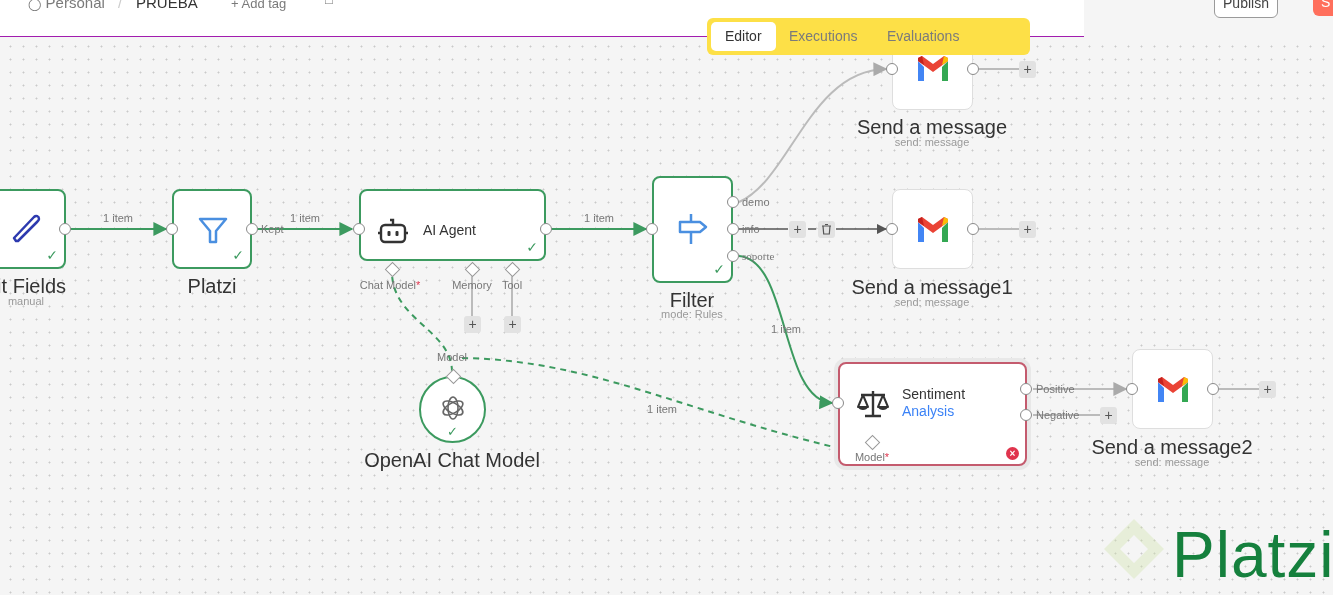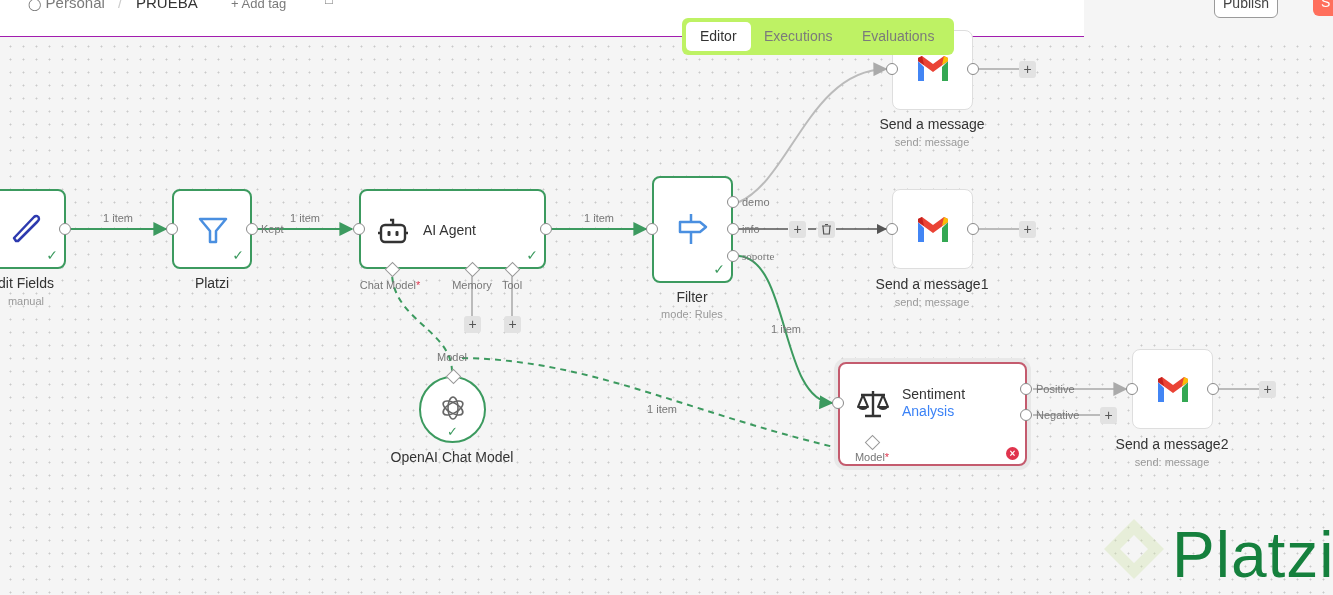--- a/index.html
+++ b/index.html
@@ -4,33 +4,33 @@
 <style>
   html, body { margin:0; padding:0; }
   body { width:1333px; height:595px; overflow:hidden; position:relative; font-family:"Liberation Sans", sans-serif; background:#f5f5f5; }
   .topbar { position:absolute; left:0; top:0; width:1084px; height:36px; background:#fff; border-bottom:3px solid #a21caf; }
   .crumb { position:absolute; top:-6px; font-size:15px; color:#7a7a7a; white-space:nowrap; }
   .crumb.strong { color:#333; }
   .btn-publish { position:absolute; left:1214px; top:-10px; width:62px; height:26px; border:1px solid #9a9a9a; border-radius:6px; background:#fff; color:#444; font-size:14px; text-align:center; line-height:24px; }
   .btn-save { position:absolute; left:1313px; top:-10px; width:30px; height:26px; border-radius:6px; background:#ff6f5c; color:#fff; font-size:14px; line-height:24px; padding-left:8px; box-sizing:border-box; }
   .canvas { position:absolute; left:0; top:37px; width:1333px; height:558px; background-color:#f5f5f5;
     background-image: radial-gradient(#c9c9c9 0.9px, transparent 1.1px); background-size:13px 13px; background-position:4px 3px; }
-  .tabs { position:absolute; left:682px; top:18px; width:272px; height:37px; background:#bef264; border-radius:6px; z-index:5; }
+  .tabs { position:absolute; left:707px; top:18px; width:323px; height:37px; background:#fde047; border-radius:6px; z-index:5; }
   .tab { position:absolute; top:4px; height:29px; line-height:29px; font-size:14px; color:#7b7b7b; padding:0 14px; border-radius:5px; }
   .tab.active { background:#fff; color:#333; }
   svg.edges { position:absolute; left:0; top:0; width:1333px; height:595px; z-index:1; }
   .node { position:absolute; background:#fff; border:2px solid #3c9a5f; border-radius:8px; box-sizing:border-box; z-index:2; }
   .node.plain { border:1px solid #dedede; }
   .node.error { border:2px solid #c45b6e; box-shadow:0 0 0 4px #e8e8e8; }
   .node.circle { border-radius:50%; }
   .icon { position:absolute; }
   .check { position:absolute; right:6px; bottom:4px; color:#3c9a5f; font-size:14px; }
   .handle { position:absolute; width:12px; height:12px; border:1px solid #8a8a8a; background:#fff; border-radius:50%; z-index:3; box-sizing:border-box; }
   .diamond { position:absolute; width:9px; height:9px; border:1px solid #9a9a9a; background:#fff; transform:rotate(45deg); z-index:3; }
-  .lbl { position:absolute; font-size:14px; color:#333; white-space:nowrap; transform:translateX(-50%); z-index:3;text-align:right; }
+  .lbl { position:absolute; font-size:20px; color:#333; white-space:nowrap; transform:translateX(-50%); z-index:3;text-align:right; }
   .sub { position:absolute; font-size:11px; color:#999; white-space:nowrap; transform:translateX(-50%); z-index:3; }
   .elbl { position:absolute; font-size:11px; color:#777; white-space:nowrap; z-index:3; }
   .elbl.c { transform:translateX(-50%); }
   .plus { position:absolute; width:17px; height:17px; background:#e2e2e2; border-radius:3px; color:#555; font-size:14px; line-height:17px; text-align:center; z-index:3; }
   .req { color:#e0344d; }
   .watermark { position:absolute; left:1100px; top:515px; z-index:0; opacity:0.35; }
   .wm-text { position:absolute; left:1172px; top:518px; font-size:64px; color:#15803d; font-family:"Liberation Sans", sans-serif; z-index:0; letter-spacing:1px; }
 </style>
 </head>
 <body>
@@ -101,21 +101,21 @@
     <path d="M4 6 L30 6 L20 18 L20 29 L14 29 L14 18 Z" fill="none" stroke="#4a8fe0" stroke-width="2.5" stroke-linejoin="round"></path>
   </svg>
   <span class="check">✓</span>
 </div>
 <div class="handle" style="left:166px; top:223px;"></div>
 <div class="handle" style="left:246px; top:223px;"></div>
 <div class="elbl" style="left:261px; top:223px;">Kept</div>
 <div class="lbl" style="left:212px; top:275px;">Platzi</div>
 <div class="elbl c" style="left:305px; top:212px;">1 item</div>
 
-<div class="node" style="left:359px; top:189px; width:187px; height:80px;">
+<div class="node" style="left:359px; top:189px; width:187px; height:72px;">
   <svg class="icon" style="left:16px; top:26px;" width="32" height="28" viewBox="0 0 32 28">
     <rect x="4" y="8" width="24" height="17" rx="4" fill="none" stroke="#333" stroke-width="2.4"></rect>
     <path d="M16 8 L16 3 L13 3" fill="none" stroke="#333" stroke-width="2.4"></path>
     <rect x="10.5" y="14" width="3" height="5" rx="1" fill="#333"></rect>
     <rect x="18.5" y="14" width="3" height="5" rx="1" fill="#333"></rect>
     <path d="M1 16 L4 16 M28 16 L31 16" stroke="#333" stroke-width="2.4"></path>
   </svg>
   <span style="position:absolute; left:62px; top:31px; font-size:14px; color:#333;">AI Agent</span>
   <span class="check">✓</span>
 </div>

